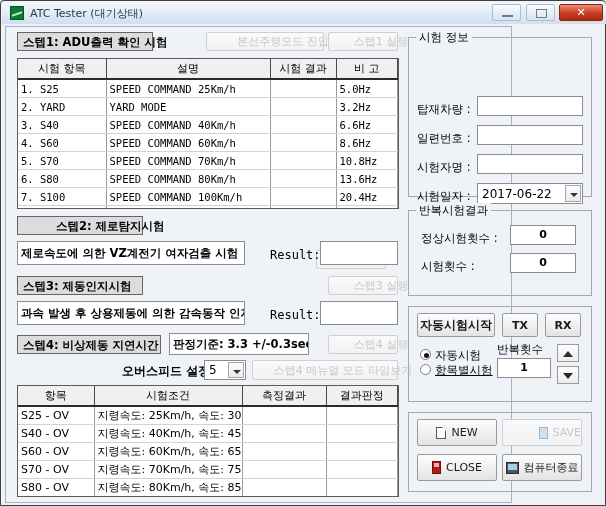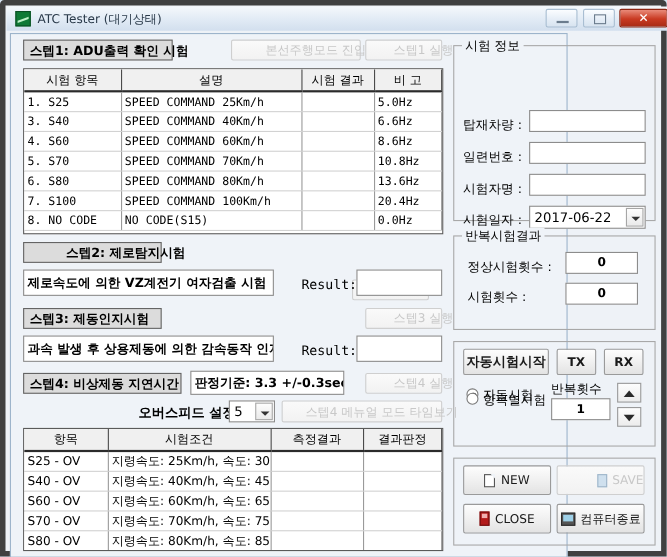--- a/index.html
+++ b/index.html
@@ -6,21 +6,21 @@
   body{
     width:606px;height:506px;overflow:hidden;
     background:#d6e3f0;
     font-family:"DejaVu Sans","Liberation Sans",sans-serif;
     font-size:11px;color:#000;
   }
   .window{
     position:absolute;left:0;top:0;width:606px;height:506px;
     box-sizing:border-box;
     background:#eef2f7;
-    border:5px solid #404040;
+    border:1px solid #404040;
     border-radius:4px 4px 0 0;
   }
   
   .titlebar{
     position:absolute;left:1px;top:1px;width:604px;height:22px;
     background:linear-gradient(#f4f8fc,#dfe9f4 60%,#d2dfee);
     border-radius:3px 3px 0 0;
   }
   .title-icon{
     position:absolute;left:8px;top:4px;width:14px;height:14px;
@@ -193,20 +193,26 @@
             </tr>
           </thead>
         <tbody>
             <tr>
               <td class="mono">1. S25</td>
               <td class="mono">SPEED COMMAND 25Km/h</td>
               <td></td>
               <td class="mono">5.0Hz</td>
             </tr>
             <tr>
+              <td class="mono">2. YARD</td>
+              <td class="mono">YARD MODE</td>
+              <td></td>
+              <td class="mono">3.2Hz</td>
+            </tr>
+            <tr>
               <td class="mono">3. S40</td>
               <td class="mono">SPEED COMMAND 40Km/h</td>
               <td></td>
               <td class="mono">6.6Hz</td>
             </tr>
             <tr>
               <td class="mono">4. S60</td>
               <td class="mono">SPEED COMMAND 60Km/h</td>
               <td></td>
               <td class="mono">8.6Hz</td>
@@ -337,21 +343,21 @@
     <div class="tbox center" style="left:504px;top:226px;width:66px;height:20px;">0</div>
 
     <div class="group" style="left:402px;top:279px;width:184px;height:96px;"></div>
     <div class="btn bold" style="left:411px;top:286px;width:78px;height:24px;">자동시험시작</div>
     <div class="btn" style="left:496px;top:286px;width:36px;height:24px;font-weight:bold;">TX</div>
     <div class="btn" style="left:539px;top:286px;width:36px;height:24px;font-weight:bold;">RX</div>
 
     <div class="radio on" style="left:414px;top:321px;">
       <span>자동시험</span>
     </div>
-    <div class="radio" style="left:414px;top:325px;">
+    <div class="radio" style="left:414px;top:336px;text-decoration:underline;">
       <span>항목별시험</span>
     </div>
 
     <div class="plain" style="left:491px;top:315px;font-size:11.5px;">반복횟수</div>
     <div class="tbox center" style="left:491px;top:331px;width:54px;height:20px;">1</div>
     <div class="spin up" style="left:551px;top:317px;height:18px;"></div>
     <div class="spin dn" style="left:551px;top:339px;height:18px;"></div>
 
     <div class="group" style="left:402px;top:385px;width:184px;height:80px;"></div>
     <div class="btn" style="left:411px;top:392px;width:80px;height:27px;">

